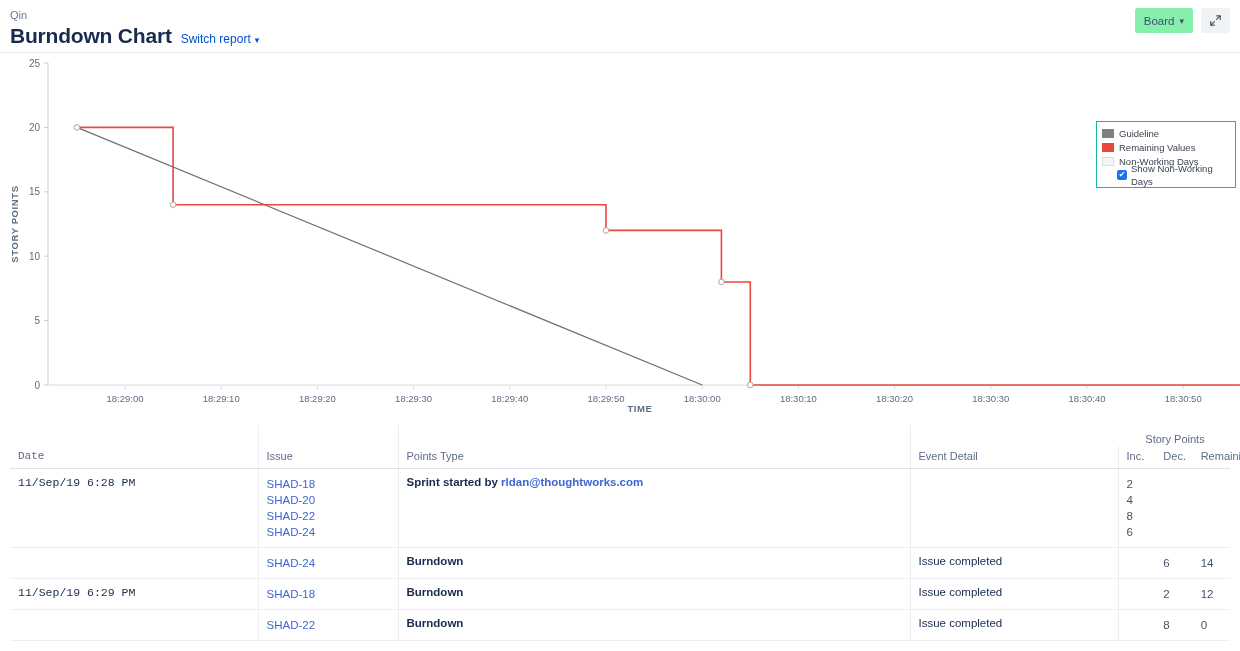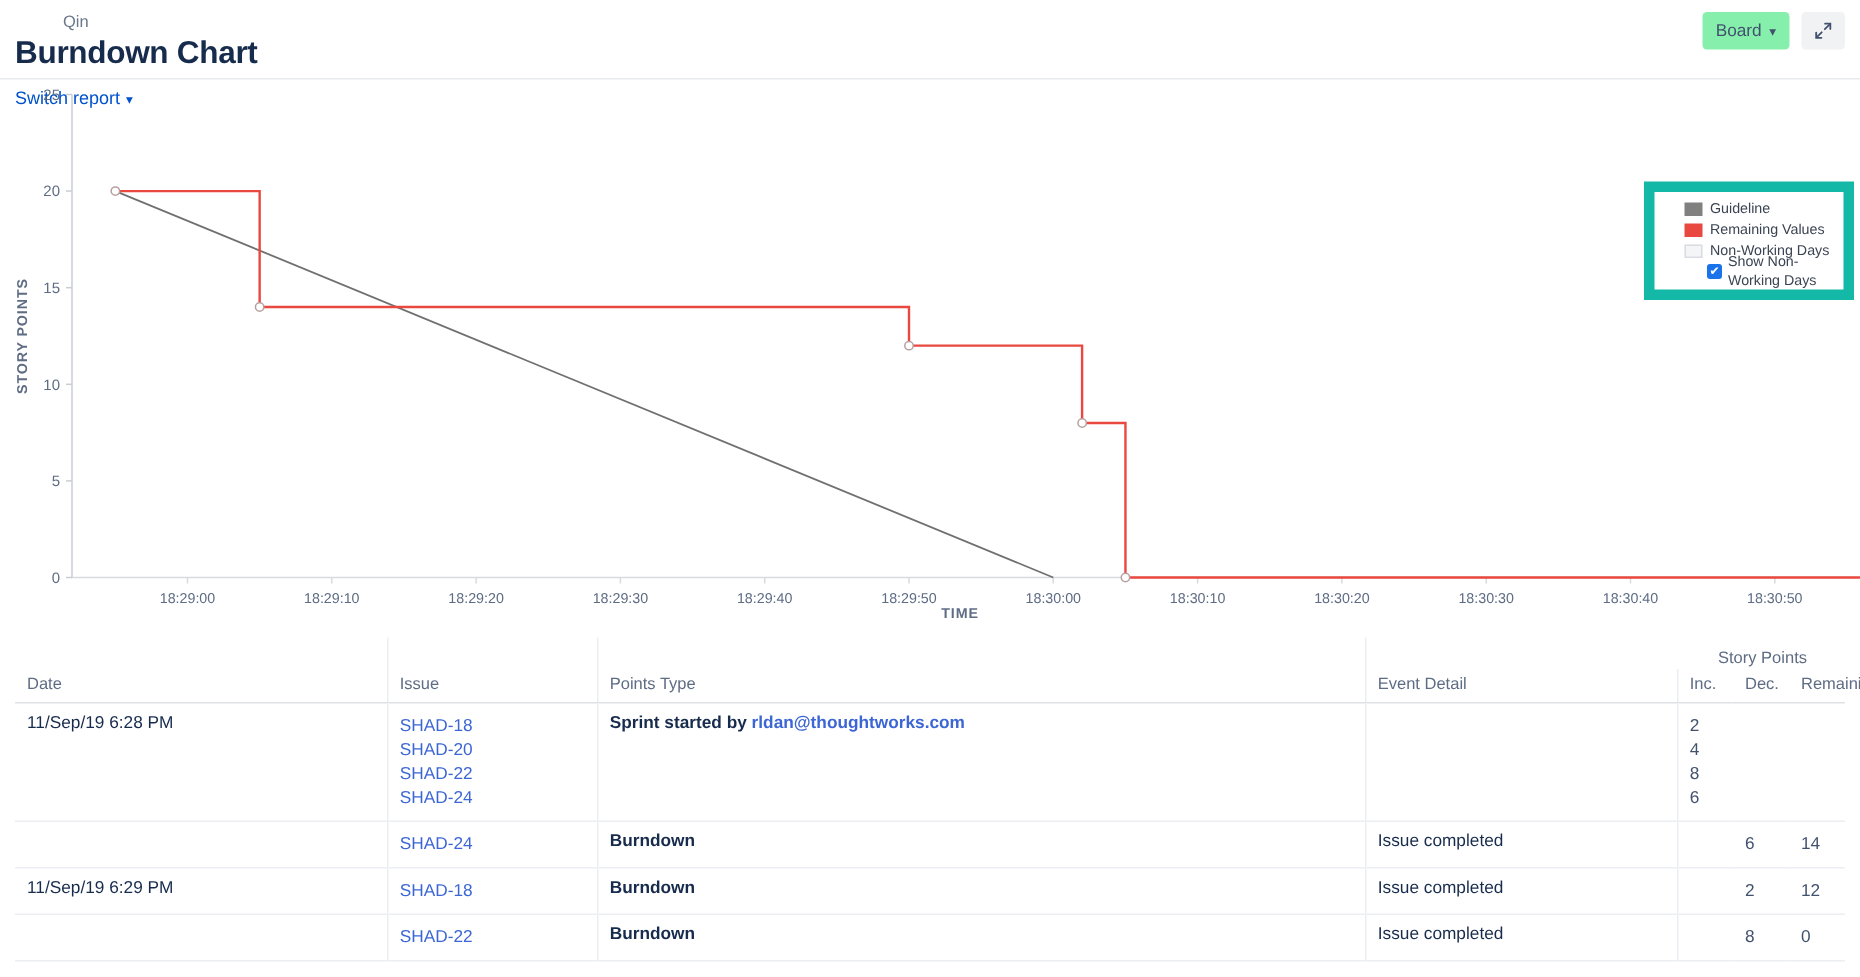--- a/index.html
+++ b/index.html
@@ -16,27 +16,25 @@
   .page-header {
     position: relative;
     padding: 8px 16px 0 10px;
     height: 52px;
   }
   .breadcrumb {
     font-size: 11px;
     color: #6b778c;
     line-height: 14px;
     margin-bottom: 1px;
-    margin-left: 32px;
   }
   .title-row {
     display: flex;
     align-items: baseline;
     gap: 9px;
-    flex-direction: column;
   }
   .page-title {
     font-size: 21px;
     font-weight: 600;
     color: #172b4d;
     letter-spacing: -0.2px;
     line-height: 26px;
   }
   .switch-report {
     font-size: 12px;
@@ -99,22 +97,22 @@
     width: 1240px;
     height: 372px;
   }
   .chart-svg { display: block; }
 
   .legend-box {
     position: absolute;
     top: 68px; left: 1096px;
     width: 140px;
     background: #ffffff;
-    border: 7px solid #14b8a6;
-    padding: 4px 6px 5px 20px;
+    border: 1px solid #14b8a6;
+    padding: 4px 6px 5px 5px;
     font-size: 9.5px;
     color: #3b4452;
     line-height: 13px;
   }
   .legend-item {
     display: flex;
     align-items: center;
     gap: 5px;
     height: 14px;
   }
@@ -164,21 +162,21 @@
   .grp-head {
     border-bottom: none !important;
     padding-bottom: 1px !important;
     padding-top: 8px !important;
     color: #5e6c84;
     font-size: 11px;
     text-align: center !important;
   }
   .grp-blank { border-bottom: none !important; }
   th.num, td.num { text-align: right; padding-right: 10px; }
-  .col-date   { width: 248px; }
+  .col-date   { width: 248px; font-family: Liberation Mono, monospace; }
   .col-issue  { width: 140px; border-left: 1px solid #eceef1; }
   .col-etype  { width: 512px; border-left: 1px solid #eceef1; font-weight: bold; }
   .col-edet   { width: 208px; border-left: 1px solid #eceef1; }
   .col-inc    { width: 42px;  border-left: 1px solid #eceef1; }
   .col-dec    { width: 34px; }
   .col-rem    { width: 60px; }
   .issue-link {
     color: #3c66d4;
     text-decoration: none;
     display: block;

